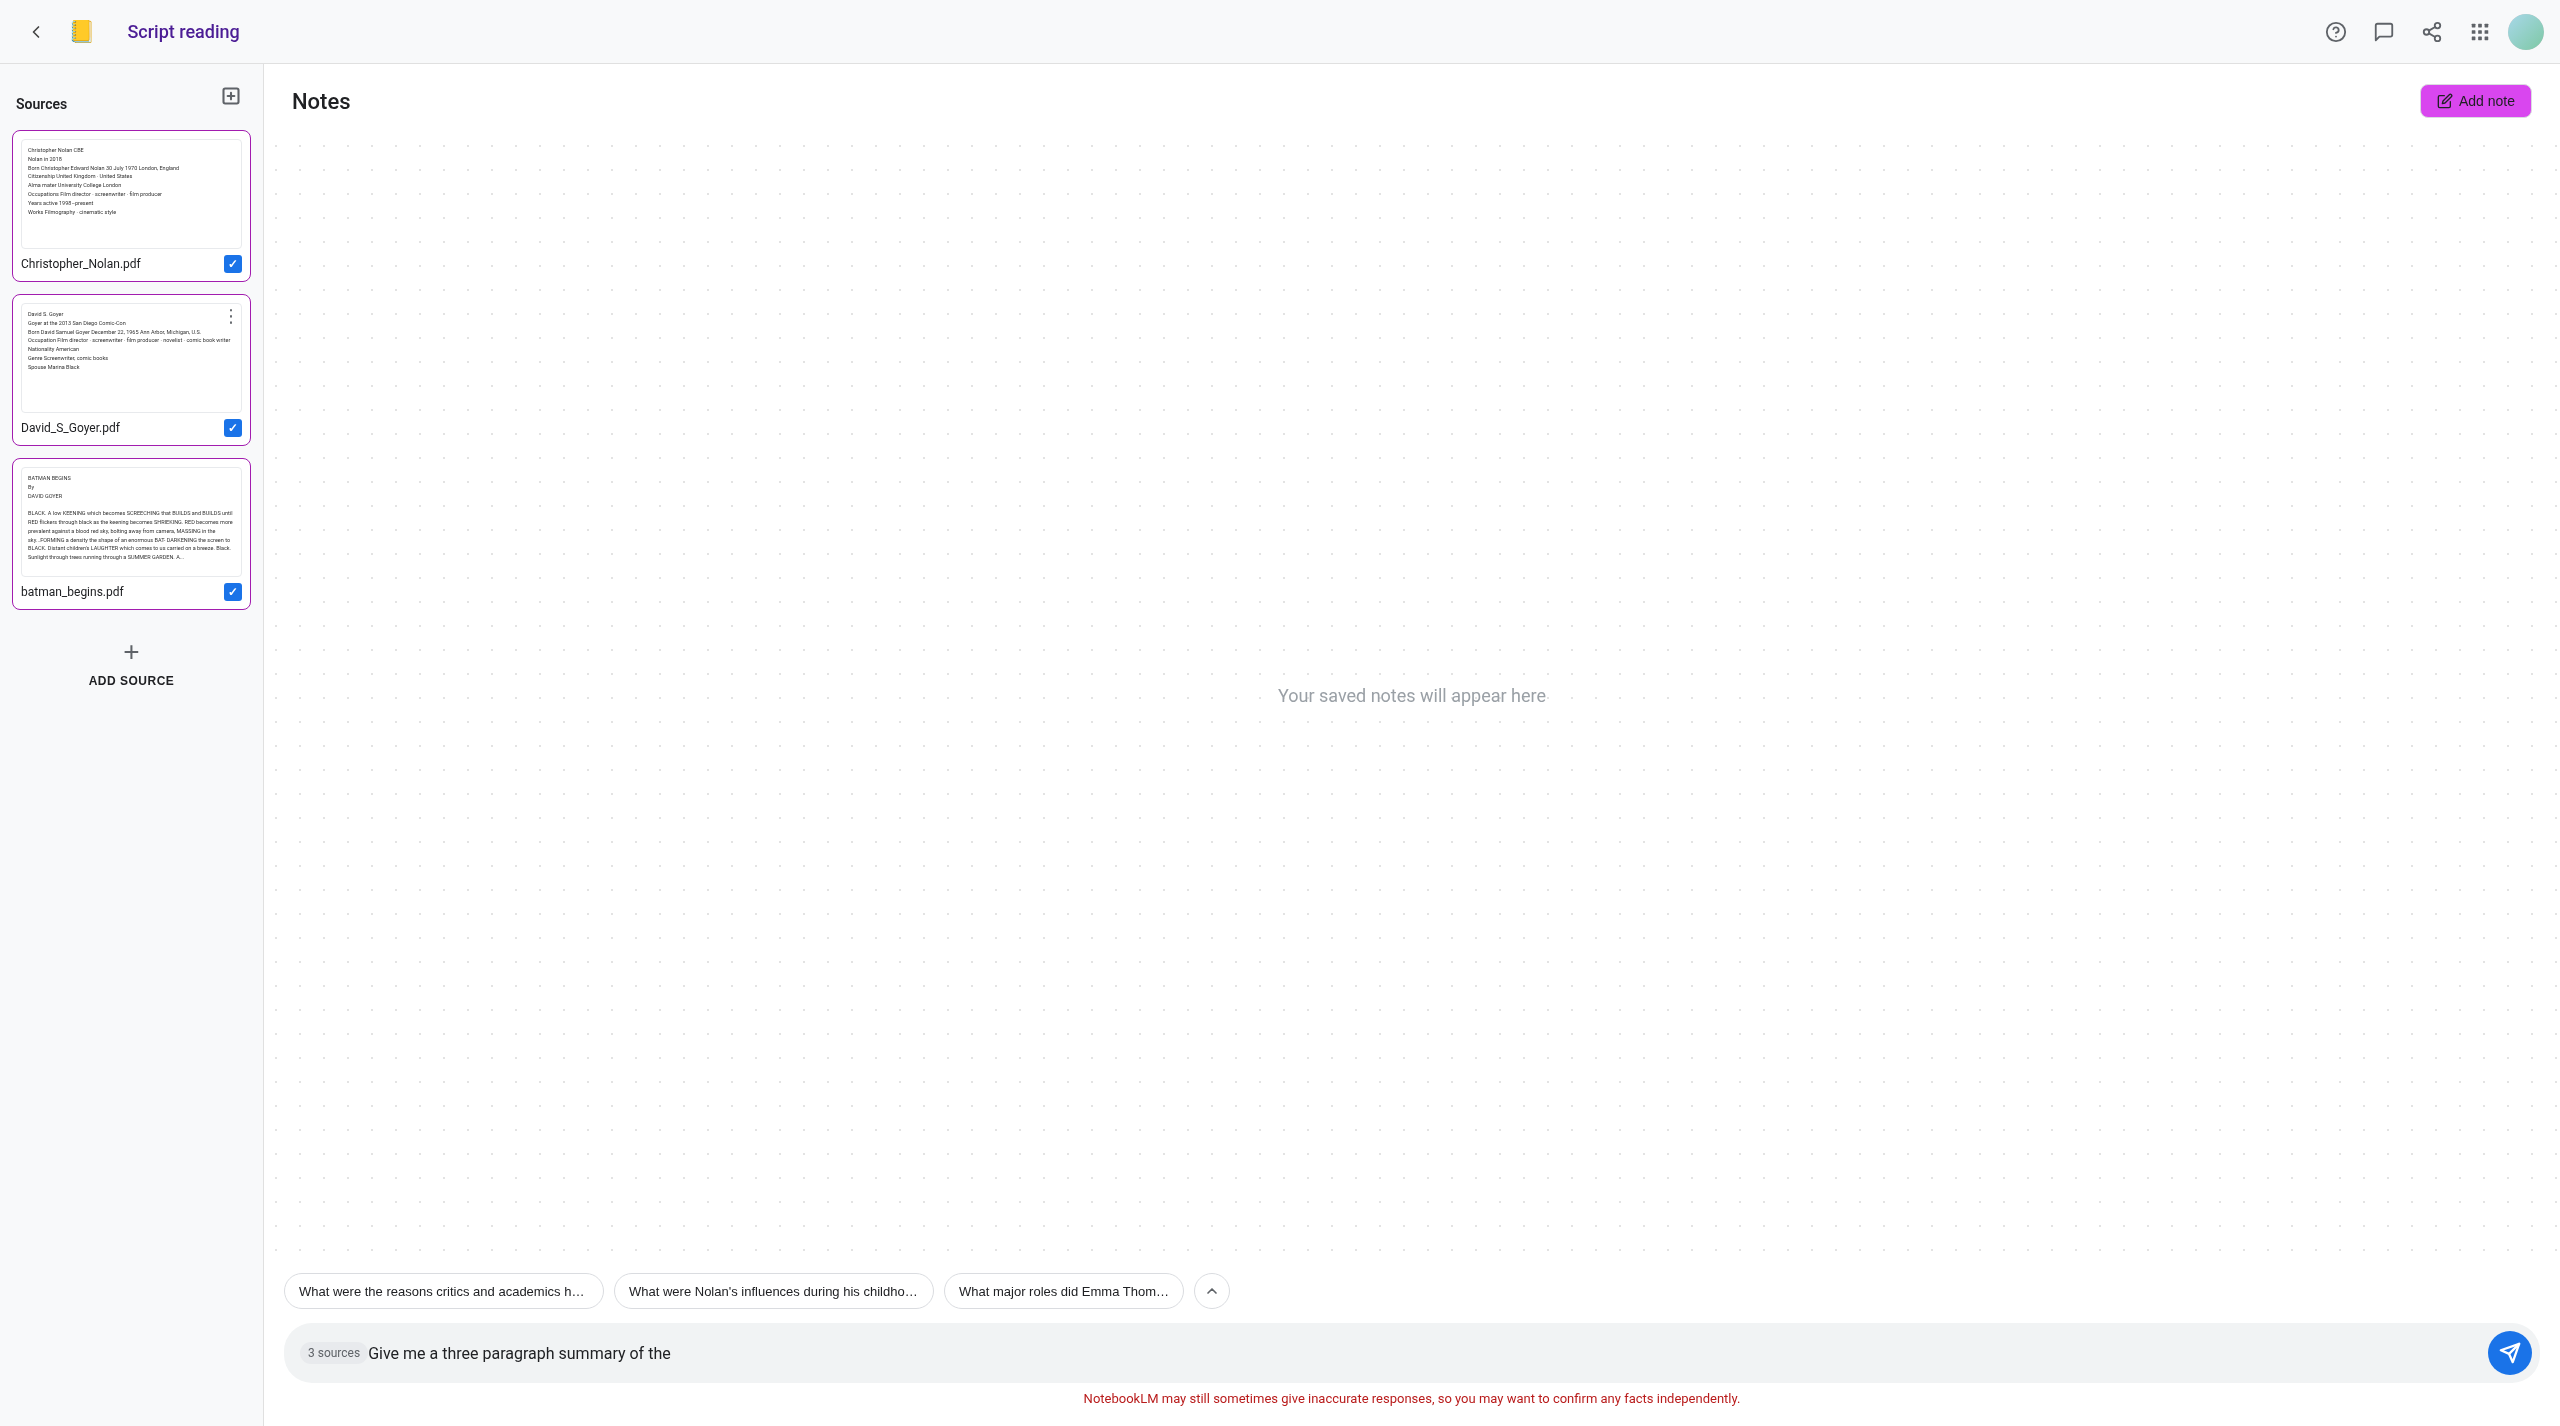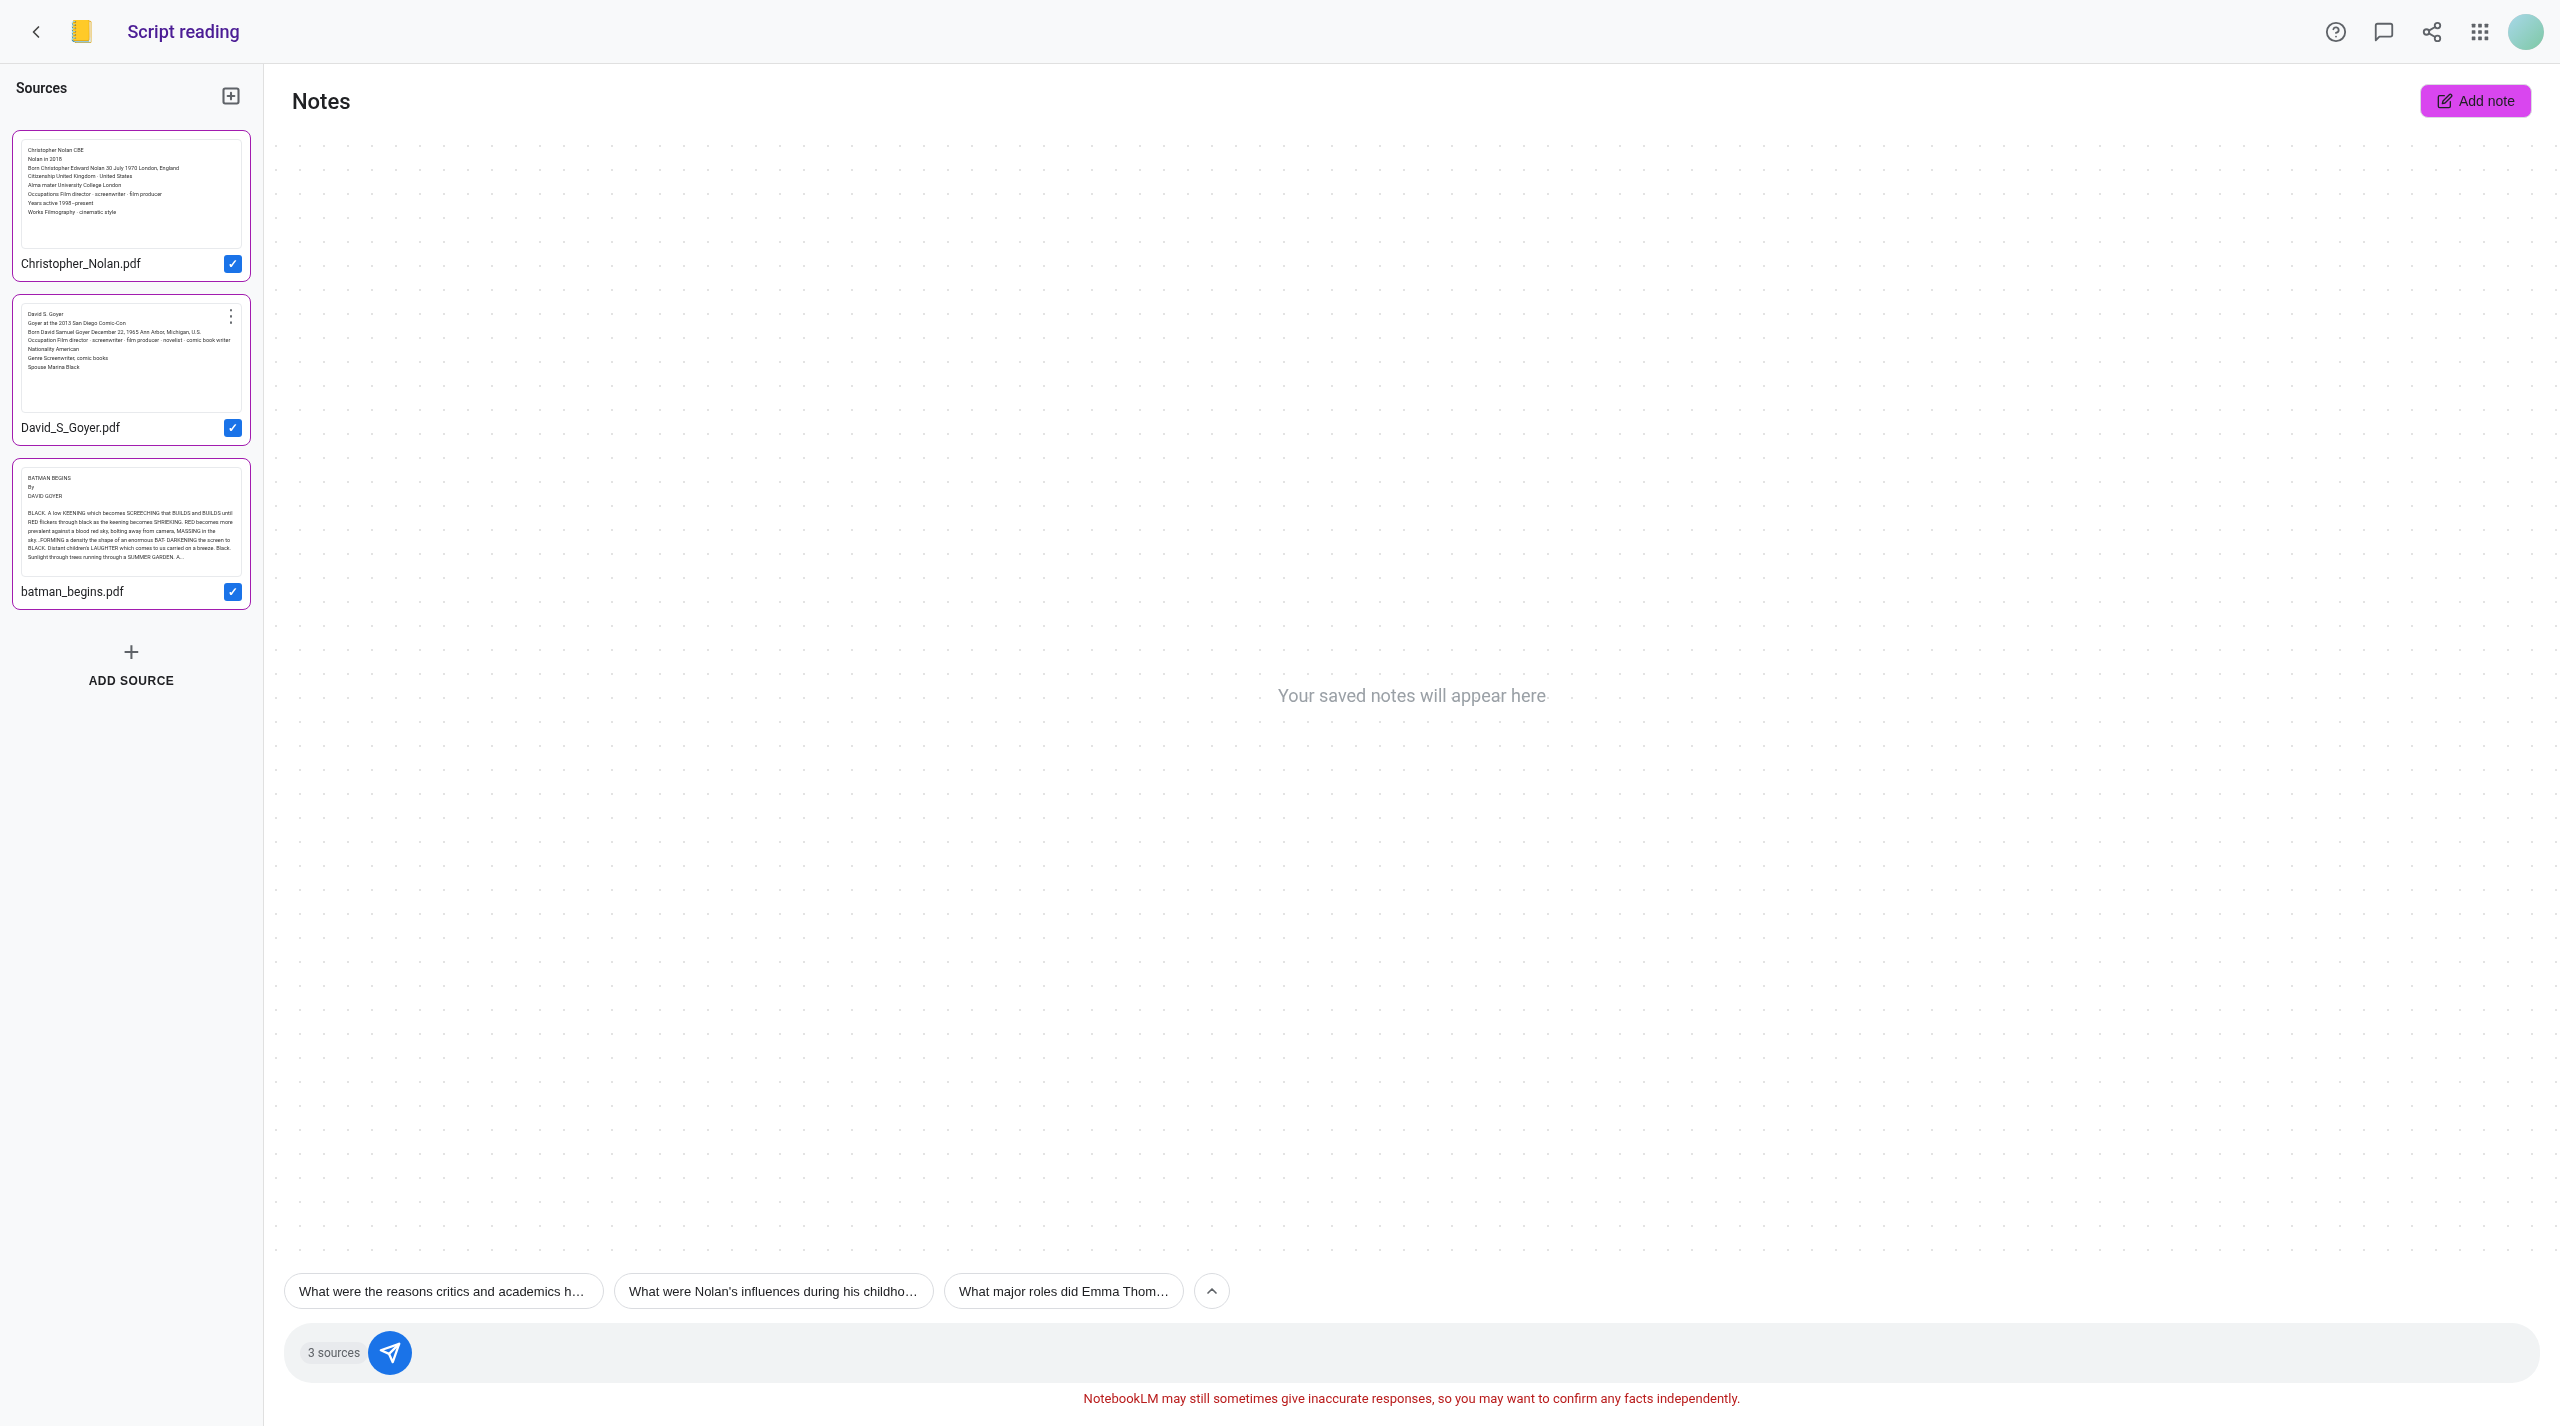--- a/index.html
+++ b/index.html
@@ -88,21 +88,21 @@
       background: #f8f9fa;
       border-right: 1px solid #e0e0e0;
       display: flex;
       flex-direction: column;
       padding: 16px 0;
       overflow-y: auto;
       flex-shrink: 0;
     }
     .sidebar-header {
       display: flex;
-      align-items: flex-start;
+      align-items: flex-end;
       justify-content: space-between;
       padding: 0 16px;
       margin-bottom: 12px;
     }
     .sidebar-title {
       font-size: 14px;
       font-weight: 600;
       color: #202124;
     }
     .add-source-icon-btn {
@@ -510,20 +510,21 @@
         <button class="suggestion-chip">What were Nolan's influences during his childhood?</button>
         <button class="suggestion-chip">What major roles did Emma Thom…</button>
         <button class="collapse-btn">
           <svg width="16" height="16" viewBox="0 0 24 24" fill="none" stroke="#5f6368" stroke-width="2.5" stroke-linecap="round" stroke-linejoin="round">
             <polyline points="18 15 12 9 6 15"></polyline>
           </svg>
         </button>
       </div>
       <div class="chat-input-row">
         <span class="sources-badge">3 sources</span>
+        <input class="chat-input" type="text" value="Give me a three paragraph summary of the" style="">
         <button class="send-btn">
           <svg class="send-icon" width="22" height="22" viewBox="0 0 24 24" fill="none" stroke="#fff" stroke-width="2.5" stroke-linecap="round" stroke-linejoin="round">
             <line x1="22" y1="2" x2="11" y2="13"></line>
             <polygon points="22 2 15 22 11 13 2 9 22 2"></polygon>
           </svg>
         </button>
       </div>
       <p class="disclaimer">NotebookLM may still sometimes give inaccurate responses, so you may want to confirm any facts independently.</p>
     </div>
   </div>

